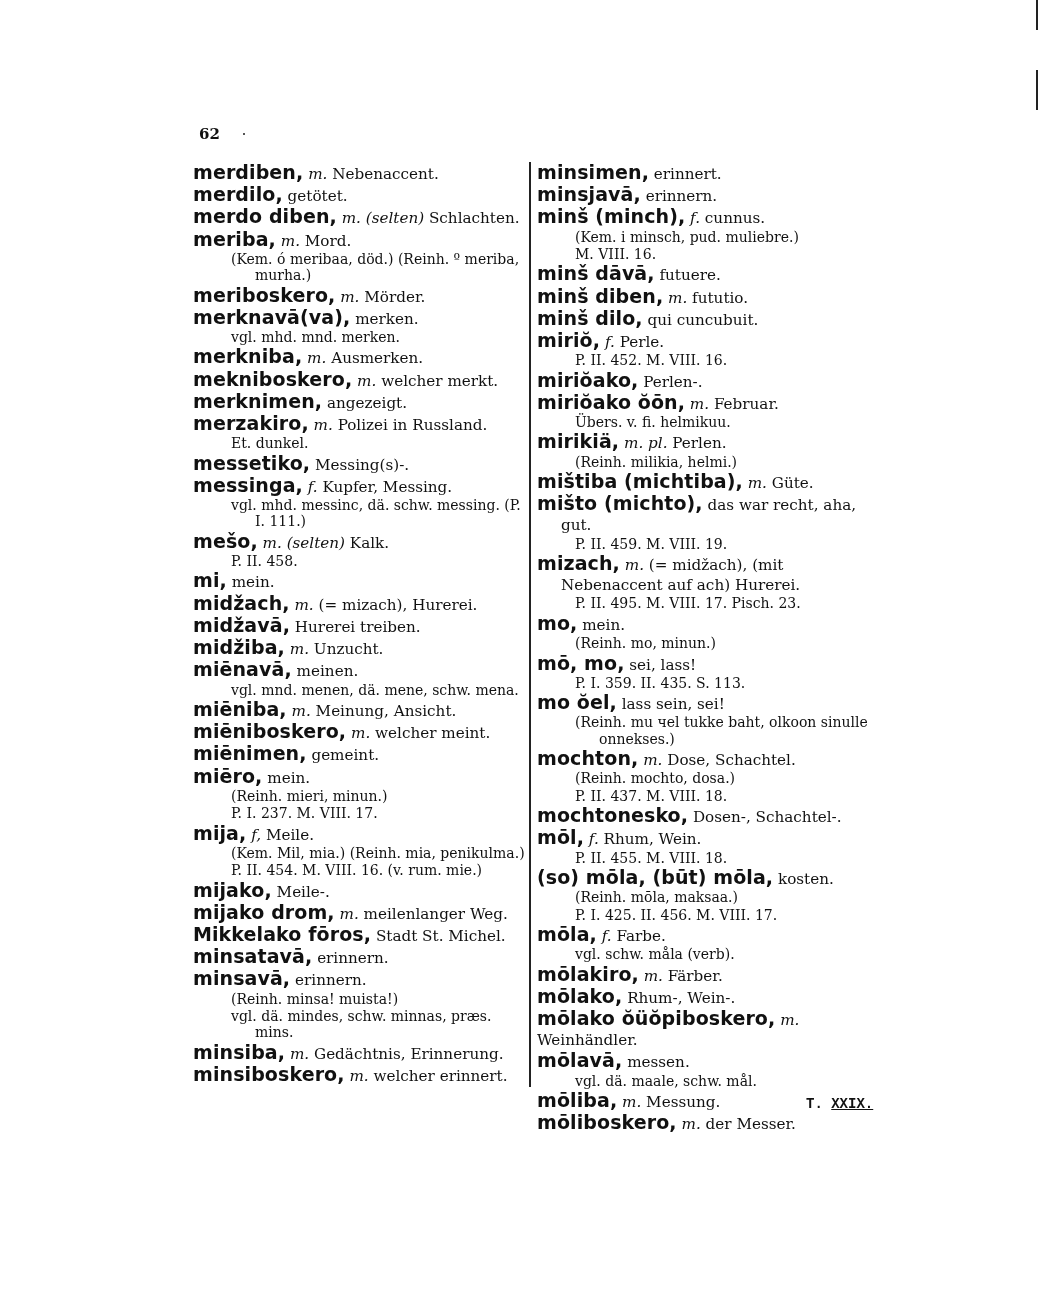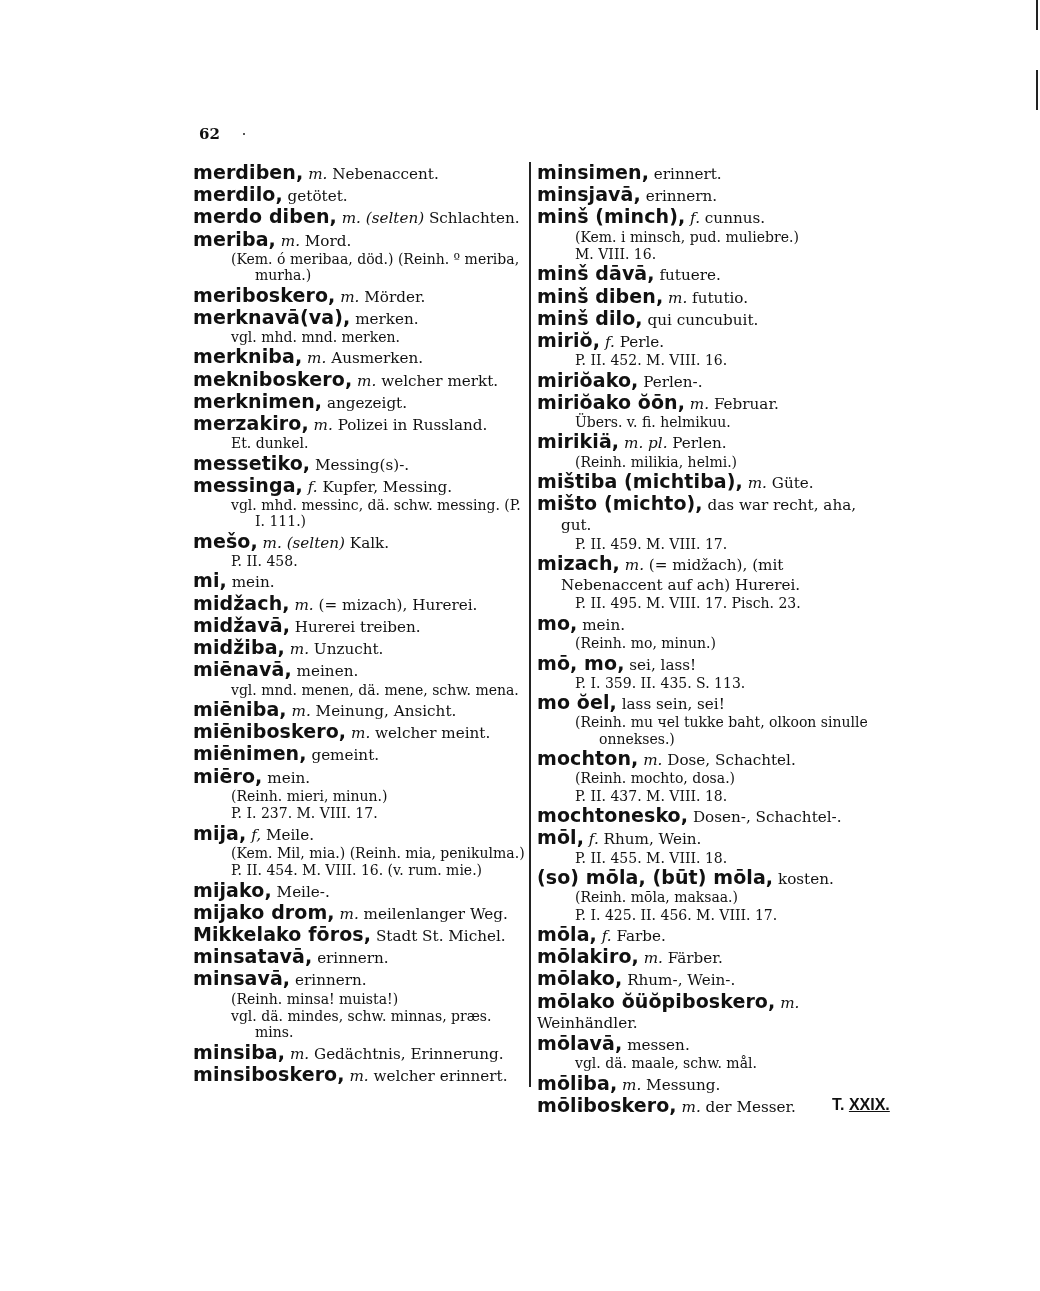--- a/index.html
+++ b/index.html
@@ -12,22 +12,22 @@
   .col { position:absolute; top:162px; }
   .col.left { left:193px; width:340px; }
   .col.right { left:537px; width:335px; }
   .divider { position:absolute; left:529px; top:162px; width:1.5px; height:925px; background:#222; }
   .entry { font-size:15.2px; line-height:20.2px; margin:0; }
   .entry .hw { font-family:"DejaVu Sans","Liberation Sans",sans-serif; font-weight:bold; font-size:19px; letter-spacing:0.1px; }
   .entry .gr { font-style:italic; }
   .entry.wrap { padding-left:24px; text-indent:-24px; }
   .note { font-size:14px; line-height:16.4px; margin:0 0 1px 0; padding-left:38px; text-indent:0; }
   .note.hang { padding-left:62px; text-indent:-24px; }
-  .footer-sig { position:absolute; left:832px; top:1096px; font-weight:bold; font-size:16px;
-                font-family:Liberation Sans, sans-serif; }
+  .footer-sig { position:absolute; left:806px; top:1096px; font-weight:bold; font-size:14px;
+                font-family:Liberation Mono, monospace; }
   .footer-sig .u { text-decoration:underline; }
 </style>
 </head>
 <body>
 
 <div class="edge" style="top:0;height:30px;"></div>
 <div class="edge" style="top:70px;height:40px;"></div>
 
 <div class="pagenum">62</div>
 <div class="pagedot"></div>
@@ -88,39 +88,40 @@
     <p class="entry"><span class="hw">minš dilo,</span> <span>qui cuncubuit.</span></p>
     <p class="entry"><span class="hw">miriŏ,</span> <span class="gr">f.</span> <span>Perle.</span></p>
     <div class="note hang">P. II. 452. M. VIII. 16.</div>
     <p class="entry"><span class="hw">miriŏako,</span> <span>Perlen-.</span></p>
     <p class="entry"><span class="hw">miriŏako ŏōn,</span> <span class="gr">m.</span> <span>Februar.</span></p>
     <div class="note hang">Übers. v. fi. helmikuu.</div>
     <p class="entry"><span class="hw">mirikiä,</span> <span class="gr">m. pl.</span> <span>Perlen.</span></p>
     <div class="note hang">(Reinh. milikia, helmi.)</div>
     <p class="entry"><span class="hw">mištiba (michtiba),</span> <span class="gr">m.</span> <span>Güte.</span></p>
     <p class="entry wrap"><span class="hw">mišto (michto),</span> <span>das war recht, aha, gut.</span></p>
-    <div class="note hang">P. II. 459. M. VIII. 17.</div>
+    <div class="note hang">P. II. 459. M. VIII. 19.</div>
     <p class="entry wrap"><span class="hw">mizach,</span> <span class="gr">m.</span> <span>(= midžach), (mit Nebenaccent auf ach) Hurerei.</span></p>
     <div class="note hang">P. II. 495. M. VIII. 17. Pisch. 23.</div>
     <p class="entry"><span class="hw">mo,</span> <span>mein.</span></p>
     <div class="note hang">(Reinh. mo, minun.)</div>
     <p class="entry"><span class="hw">mō, mo,</span> <span>sei, lass!</span></p>
     <div class="note hang">P. I. 359. II. 435. S. 113.</div>
     <p class="entry"><span class="hw">mo ŏel,</span> <span>lass sein, sei!</span></p>
     <div class="note hang">(Reinh. mu чel tukke baht, olkoon sinulle onnekses.)</div>
     <p class="entry"><span class="hw">mochton,</span> <span class="gr">m.</span> <span>Dose, Schachtel.</span></p>
     <div class="note hang">(Reinh. mochto, dosa.)</div>
     <div class="note hang">P. II. 437. M. VIII. 18.</div>
     <p class="entry"><span class="hw">mochtonesko,</span> <span>Dosen-, Schachtel-.</span></p>
     <p class="entry"><span class="hw">mōl,</span> <span class="gr">f.</span> <span>Rhum, Wein.</span></p>
     <div class="note hang">P. II. 455. M. VIII. 18.</div>
     <p class="entry"><span class="hw">(so) mōla, (būt) mōla,</span> <span>kosten.</span></p>
     <div class="note hang">(Reinh. mōla, maksaa.)</div>
     <div class="note hang">P. I. 425. II. 456. M. VIII. 17.</div>
     <p class="entry"><span class="hw">mōla,</span> <span class="gr">f.</span> <span>Farbe.</span></p>
+    <div class="note hang">vgl. schw. måla (verb).</div>
     <p class="entry"><span class="hw">mōlakiro,</span> <span class="gr">m.</span> <span>Färber.</span></p>
     <p class="entry"><span class="hw">mōlako,</span> <span>Rhum-, Wein-.</span></p>
     <p class="entry"><span class="hw">mōlako ŏüŏpiboskero,</span> <span class="gr">m.</span> <span>Weinhändler.</span></p>
     <p class="entry"><span class="hw">mōlavā,</span> <span>messen.</span></p>
     <div class="note hang">vgl. dä. maale, schw. mål.</div>
     <p class="entry"><span class="hw">mōliba,</span> <span class="gr">m.</span> <span>Messung.</span></p>
     <p class="entry"><span class="hw">mōliboskero,</span> <span class="gr">m.</span> <span>der Messer.</span></p>
   </div>
 
 <div class="footer-sig">

